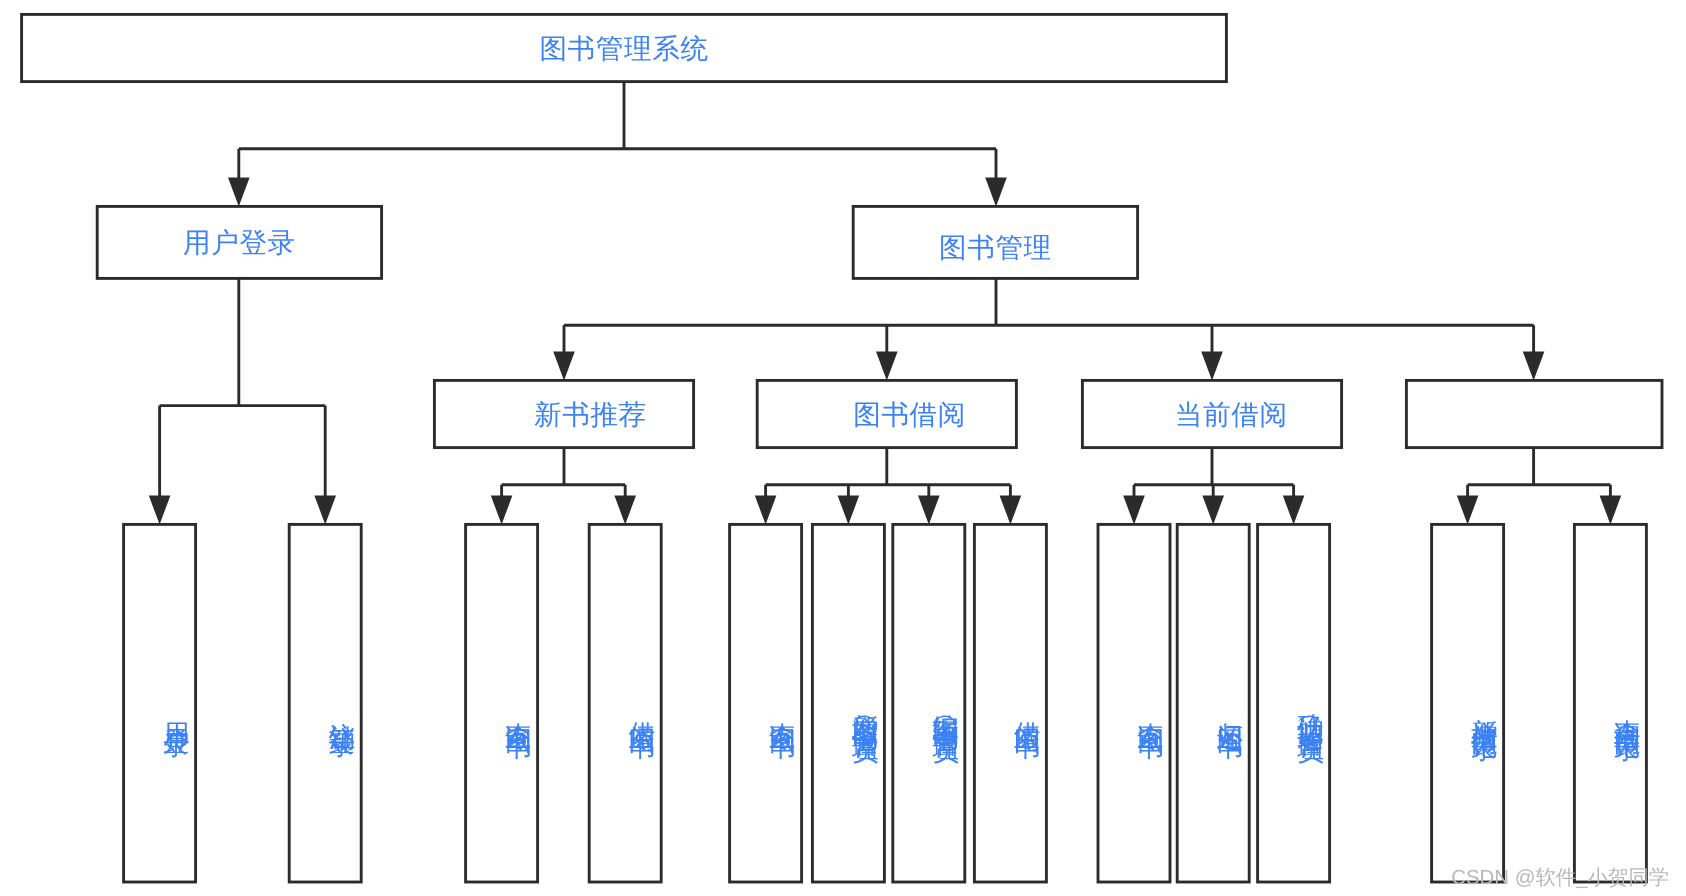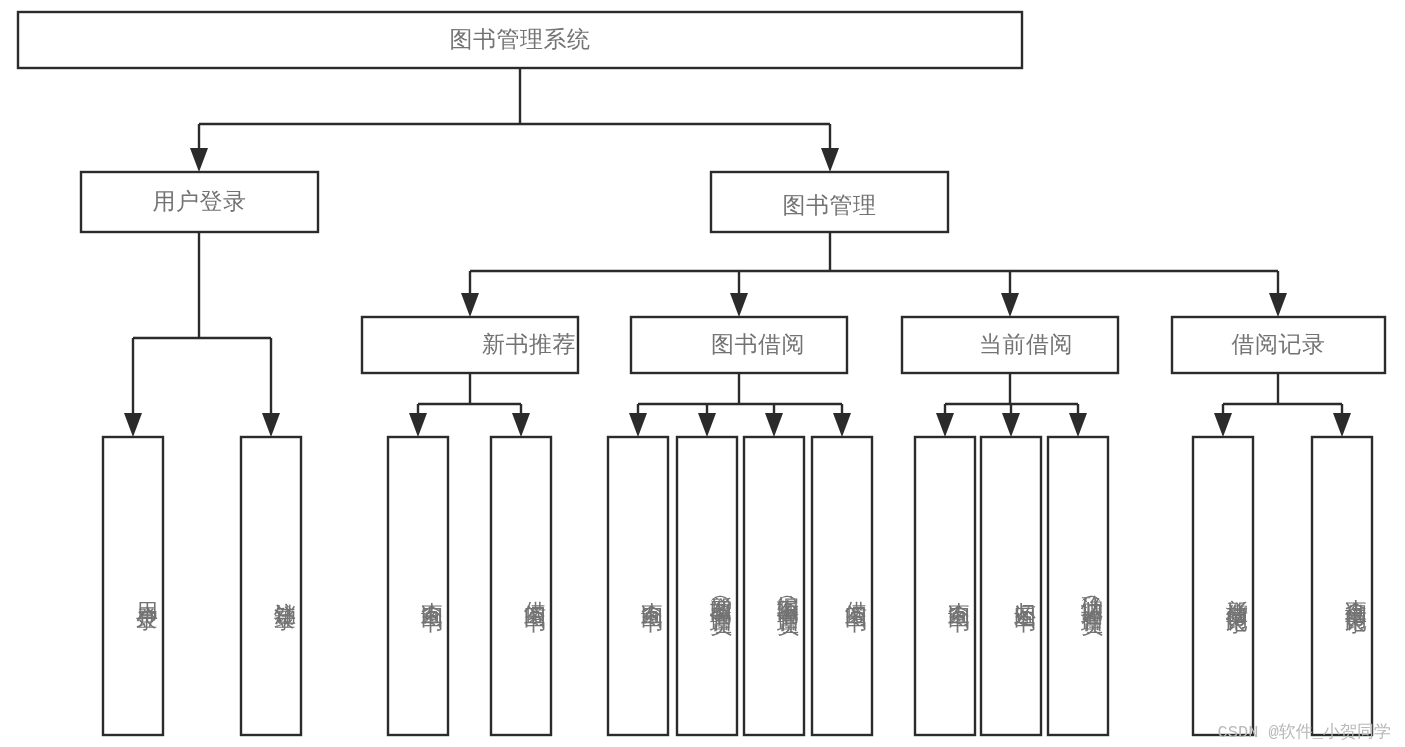--- a/index.html
+++ b/index.html
@@ -41,22 +41,22 @@
   }
   .arrow-head {
     fill: #2b2b2b;
     stroke: none;
   }
   .node-label {
     position: absolute;
     display: flex;
     align-items: center;
     justify-content: center;
-    color: #737373;
-    font-family: Liberation Serif, serif;
+    color: #3b82f6;
+    font-family: Liberation Sans, sans-serif;
     text-rendering: geometricPrecision;
     box-sizing: border-box;
     pointer-events: none;
   }
   .node-label.horizontal {
     font-size: 23px;
     line-height: 1.15;
     letter-spacing: 0.5px;
   }
   .node-label.vertical {
@@ -68,21 +68,21 @@
     padding-top: 8px;
     align-items: flex-start;
     justify-content: center;
   }
   .watermark {
     position: absolute;
     right: 14px;
     bottom: 4px;
     font-size: 17px;
     color: #b8b8b8;
-    font-family: Liberation Mono, monospace;
+    font-family: Liberation Sans, sans-serif;
     white-space: nowrap;
     pointer-events: none;
     margin-left: 40px;
   }
 </style>
 </head>
 <body>
 
 <div id="diagram-root">
 
@@ -178,24 +178,23 @@
       <rect class="node-box" x="1193" y="437" width="60" height="298"></rect>
       <rect class="node-box" x="1312" y="437" width="60" height="298"></rect>
     </g>
   </svg>
 
   <div class="node-label horizontal" style="left:18px; top:12px; width:1004px; height:56px;">图书管理系统</div>
 
   <div class="node-label horizontal" style="left:81px; top:172px; width:237px; height:60px;">用户登录</div>
   <div class="node-label horizontal" style="left:711px; top:172px; width:237px; height:68px;">图书管理</div>
 
-  <div class="node-label horizontal" style="left:362px; top:317px; width:260px; height:56px;margin-left:37px;">新书推荐</div>
+  <div class="node-label horizontal" style="left:362px; top:317px; width:260px; height:56px;">新书推荐</div>
   <div class="node-label horizontal" style="left:631px; top:317px; width:254px; height:56px;">图书借阅</div>
   <div class="node-label horizontal" style="left:902px; top:317px; width:216px; height:56px;padding-left:32px;">当前借阅</div>
-  <div class="node-label horizontal" style="left:1172px; top:317px; width:213px; height:56px;">借阅记录</div>
 
   <div class="node-label vertical" style="left:103px; top:437px; width:60px; height:298px;">用户登录</div>
   <div class="node-label vertical" style="left:241px; top:437px; width:60px; height:298px;">注销登录</div>
   <div class="node-label vertical" style="left:388px; top:437px; width:60px; height:298px;">查询图书</div>
   <div class="node-label vertical" style="left:491px; top:437px; width:60px; height:298px;">借阅图书</div>
   <div class="node-label vertical" style="left:608px; top:437px; width:60px; height:298px;">查询图书</div>
   <div class="node-label vertical" style="left:677px; top:437px; width:60px; height:298px;">新增图书（管理员）</div>
   <div class="node-label vertical" style="left:744px; top:437px; width:60px; height:298px;">编辑图书（管理员）</div>
   <div class="node-label vertical" style="left:812px; top:437px; width:60px; height:298px;">借阅图书</div>
   <div class="node-label vertical" style="left:915px; top:437px; width:60px; height:298px;">查询图书</div>

